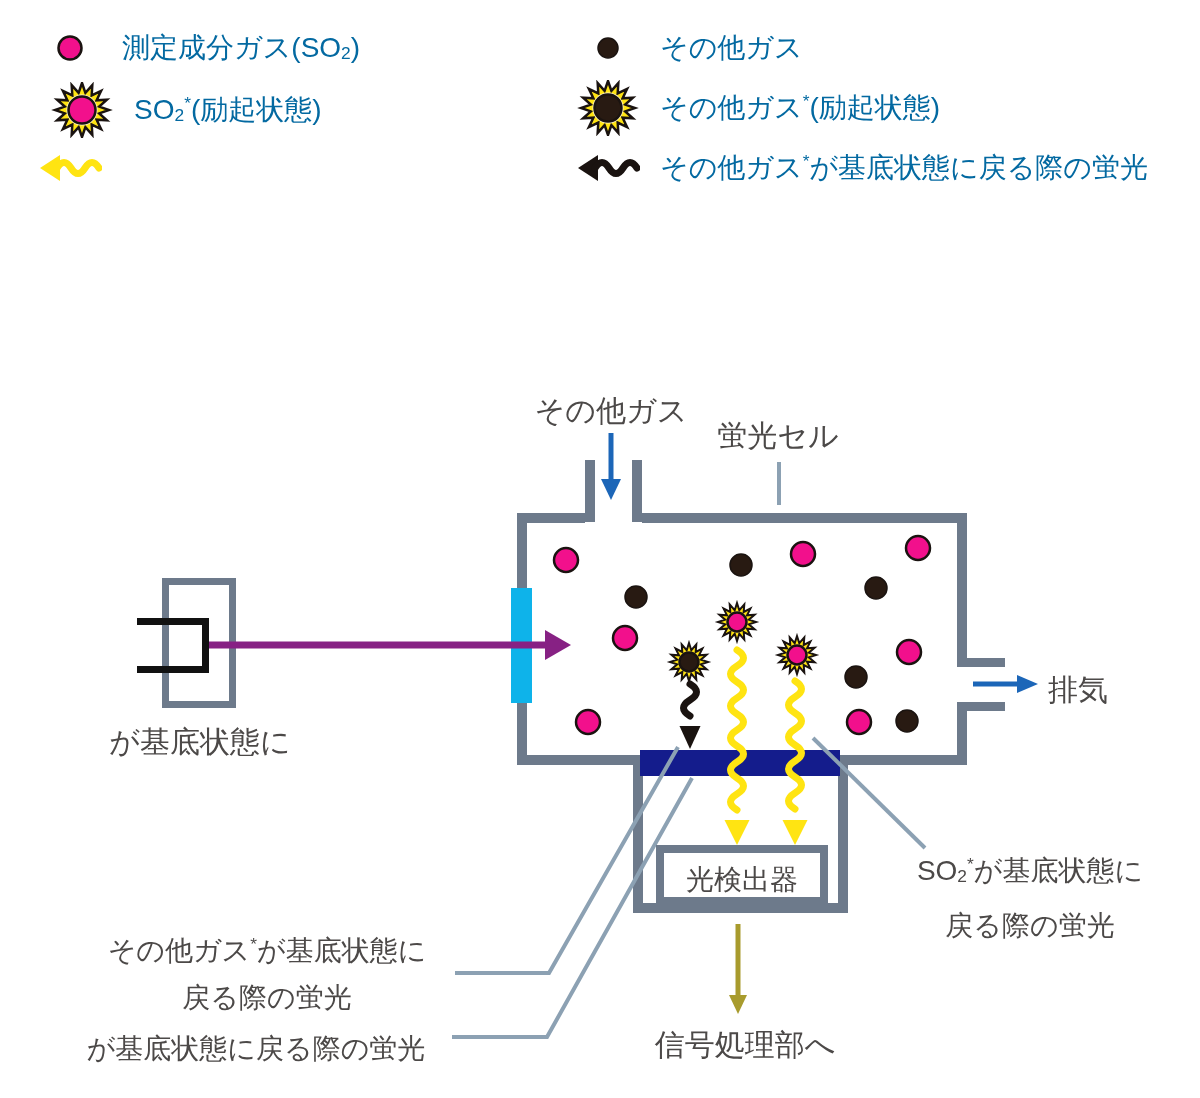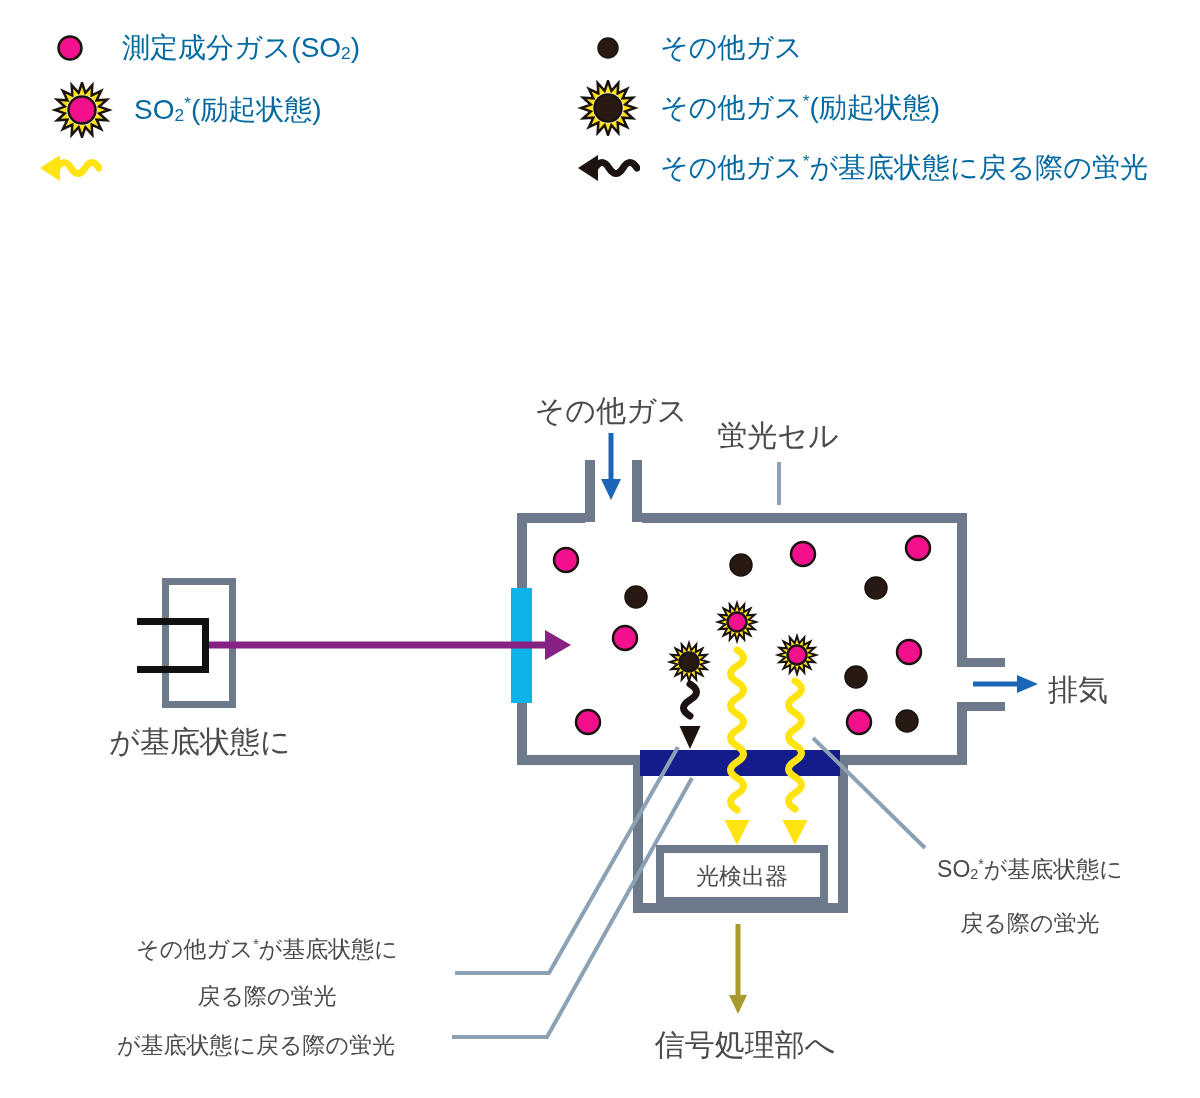--- a/index.html
+++ b/index.html
@@ -14,21 +14,21 @@
   .sub{font-size:0.62em;vertical-align:-0.12em;}
   .sup{font-size:0.62em;vertical-align:0.55em;}
 
   
   .legend-item{position:absolute;display:flex;align-items:center;z-index:2;}
   .legend-icon-box{width:64px;height:56px;flex:0 0 64px;display:flex;align-items:center;justify-content:center;}
   .legend-text{font-size:28px;margin-left:20px;white-space:nowrap;color:#0369a1;}
 
   
   .fs30{font-size:30px;}
-  .fs28{font-size:23px;}
+  .fs28{font-size:28px;}
   .lh47{line-height:47px;}
   .lh49{line-height:49px;}
 </style>
 </head>
 <body>
 
 <div class="canvas">
 
   <div class="legend-item" style="left:38px;top:20px;">
     <div class="legend-icon-box">

